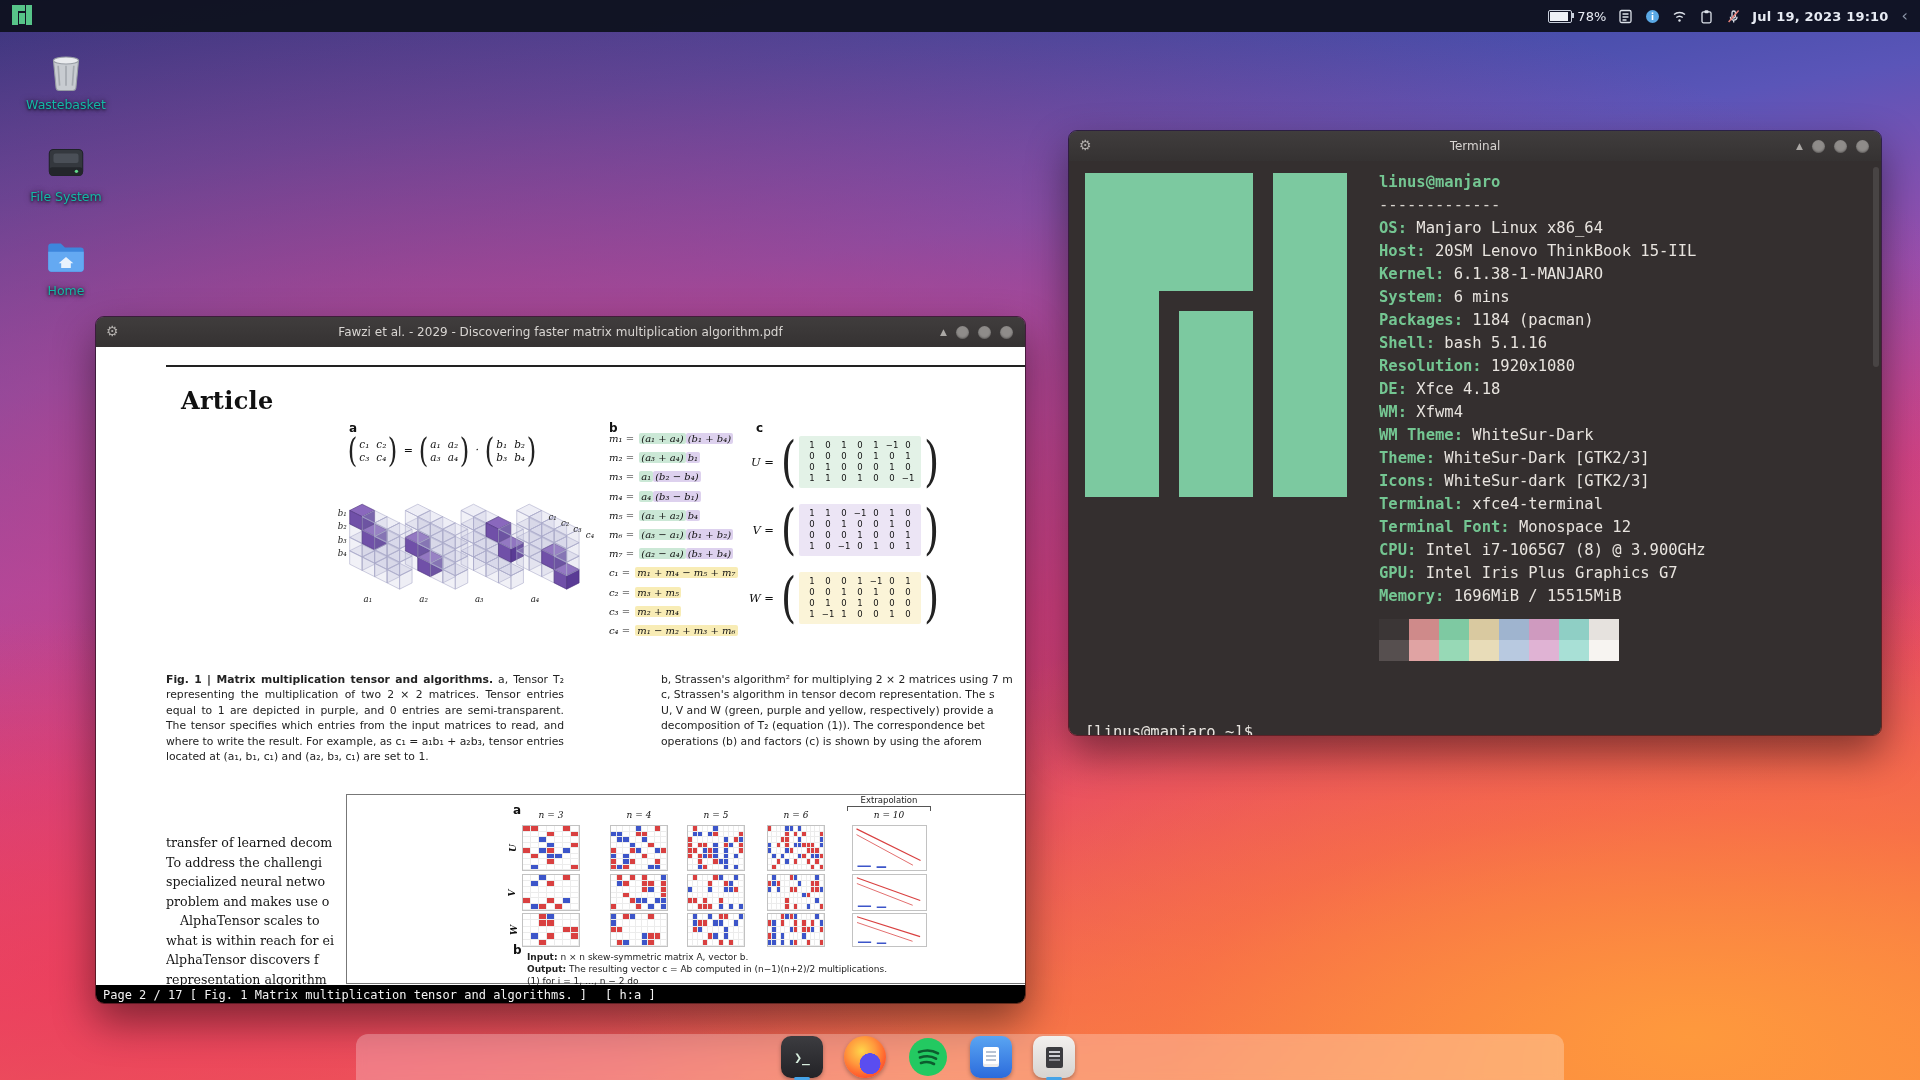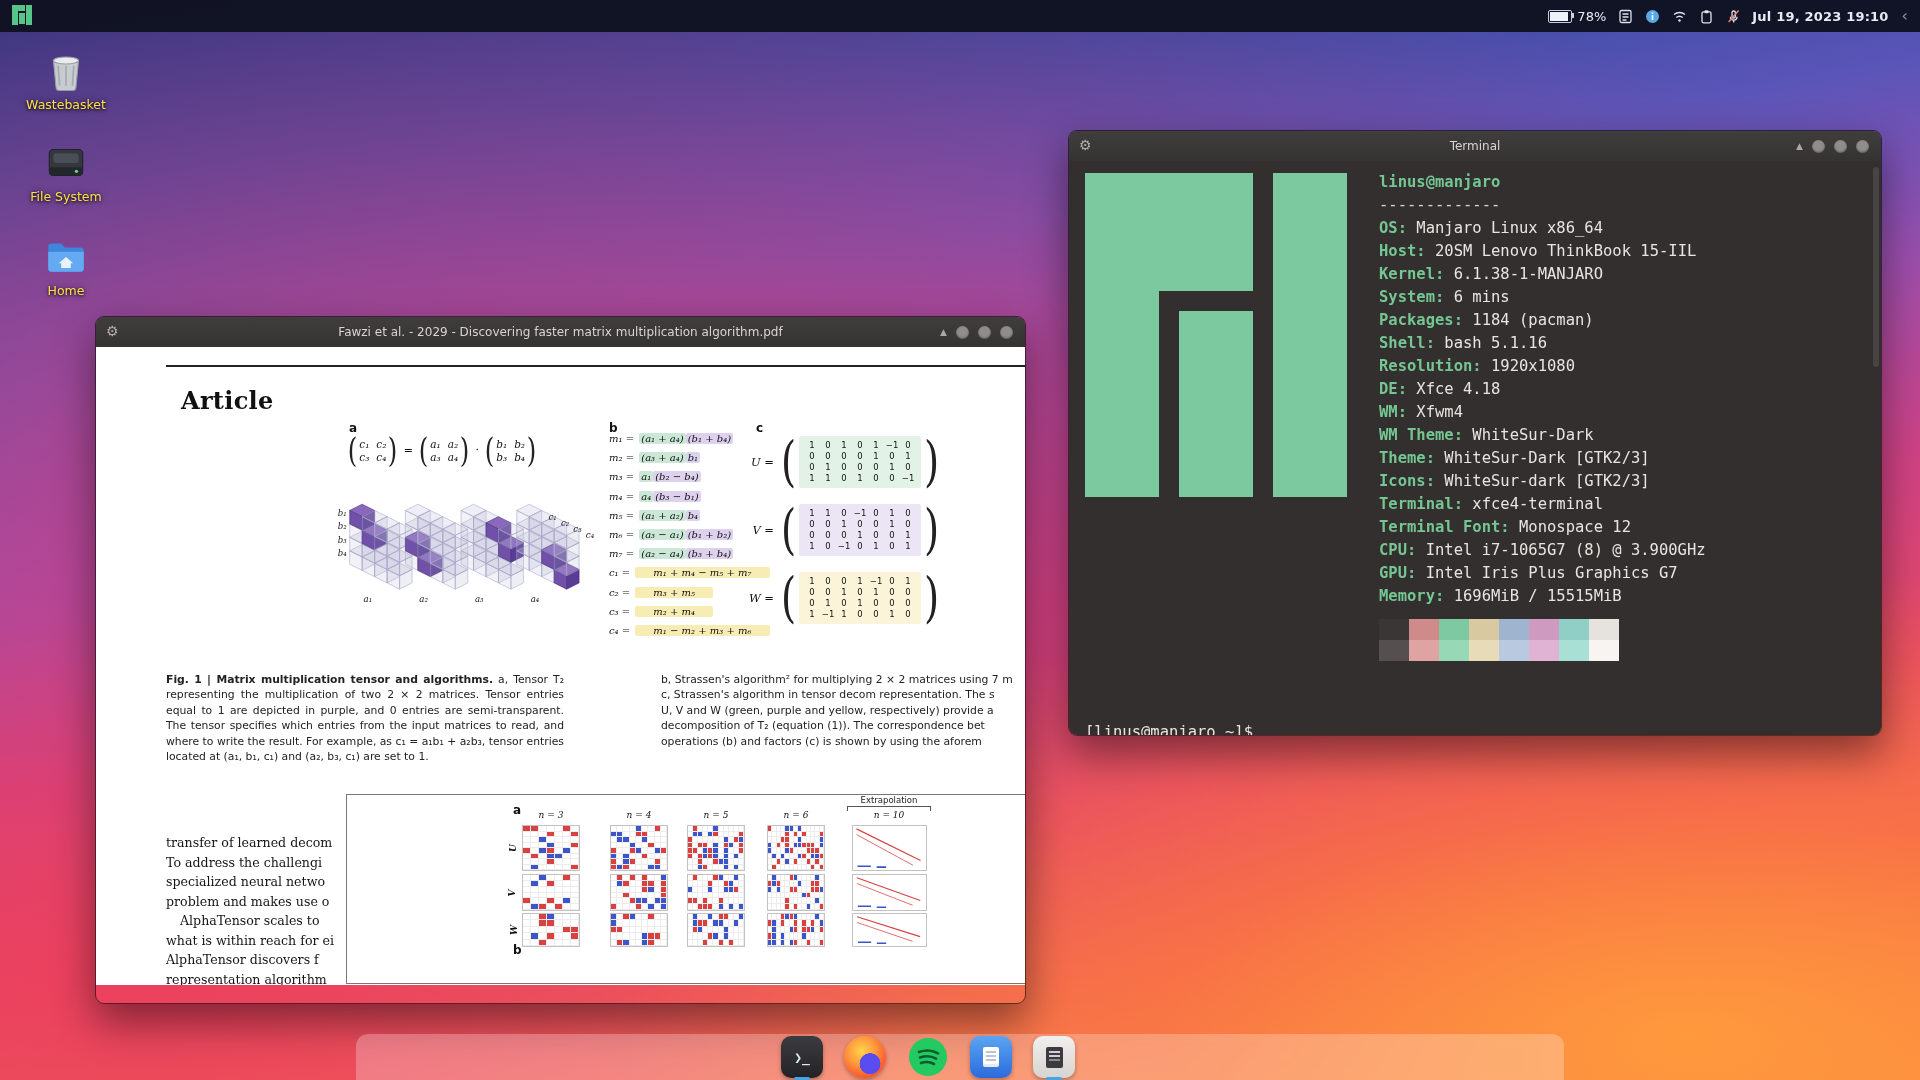--- a/index.html
+++ b/index.html
@@ -28,21 +28,21 @@
   .batt-icon i{position:absolute;left:1px;top:1px;bottom:1px;width:78%;background:#eef1f6;}
   .batt-icon:after{content:"";position:absolute;right:-3px;top:2.5px;width:2px;height:5px;background:#c9cfdb;}
   .tray-icon{display:inline-flex;width:16px;height:16px;align-items:center;justify-content:center;}
   .tray-icon svg{width:15px;height:15px;}
   .clock{font-weight:600;letter-spacing:.2px;}
   .collapse{color:#8d96a8;font-size:16px;line-height:1;padding:0 2px;}
 
   
   .desk-icon{position:absolute;left:18px;width:96px;text-align:center;z-index:5;cursor:pointer;}
   .desk-icon svg{width:46px;height:46px;display:block;margin:0 auto;}
-  .desk-label{display:block;margin-top:3px;font-size:12.5px;color:#fde047;
+  .desk-label{display:block;margin-top:3px;font-size:12.5px;color:#14b8a6;
     text-shadow:0 1px 3px rgba(0,0,0,.95),0 0 6px rgba(0,0,0,.5);}
 
   
   .window{position:absolute;border-radius:9px;overflow:hidden;border:1px solid rgba(0,0,0,.6);
     box-shadow:0 18px 42px rgba(0,0,0,.45);box-sizing:border-box;}
   .titlebar{position:relative;height:30px;background:linear-gradient(#403d3d,#353232);color:#d8d5d2;}
   .tb-gear{position:absolute;left:10px;top:6px;font-size:14px;color:#b2afac;cursor:pointer;}
   .tb-title{position:absolute;left:50%;top:8px;transform:translateX(-50%);font-size:12px;white-space:nowrap;
     max-width:78%;overflow:hidden;text-overflow:ellipsis;}
   .tb-buttons{position:absolute;right:12px;top:0;height:30px;display:flex;align-items:center;gap:9px;}
@@ -64,21 +64,21 @@
   .mx-grid{display:inline-grid;grid-template-columns:auto auto;column-gap:7px;row-gap:1px;
     font:italic 10.5px "DejaVu Serif",serif;text-align:center;}
   .op{font:italic 11px "DejaVu Serif",serif;padding:0 2px;}
   #tensorSvg{position:absolute;left:222px;top:134px;width:288px;height:128px;}
   #tensorSvg text{font:italic 9px "DejaVu Serif",serif;fill:#222;}
   #mEqs{position:absolute;left:513px;top:86px;}
   .meq{font:italic 10px "DejaVu Serif",serif;margin-bottom:8.2px;white-space:nowrap;}
   .eq-lhs{margin-right:2px;}
   .hl-u{background:rgba(140,205,165,.45);padding:0 2px;border-radius:2px;}
   .hl-v{background:rgba(165,135,210,.38);padding:0 2px;border-radius:2px;}
-  .hl-w{background:rgba(242,220,120,.55);padding:0 18px;border-radius:2px;margin-top:28px;}
+  .hl-w{background:rgba(242,220,120,.55);padding:0 2px;border-radius:2px;margin-top:28px;}
   #factorMats{position:absolute;left:648px;top:88px;}
   .fmat{display:flex;align-items:center;margin-bottom:14px;}
   .fmat-label{font:italic 11.5px "DejaVu Serif",serif;width:30px;text-align:right;margin-right:4px;}
   .fmat-grid{display:grid;grid-template-columns:repeat(7,16px);grid-auto-rows:11px;padding:4px 5px;
     font:8.5px "DejaVu Sans",sans-serif;text-align:center;border-radius:2px;}
   .fmat-grid i{font-style:normal;line-height:11px;}
   .bg-U{background:#e3f2e7;} .bg-V{background:#ece5f5;} .bg-W{background:#fbf4d8;}
   .caption{position:absolute;left:0;top:325px;width:1100px;font:10.8px/15.4px "DejaVu Sans",sans-serif;color:#222;}
   .cap-left{position:absolute;left:70px;top:0;width:398px;margin:0;text-align:justify;}
   .cap-right{position:absolute;left:565px;top:0;width:520px;}
@@ -1449,22 +1449,31 @@
                 <i style="background: rgb(255, 255, 255);"></i>
                 <i style="background: rgb(217, 64, 64);"></i>
               </div>
               <svg class="f2ext" viewBox="0 0 75 34" style="left: 505px; top: 118px; width: 75px; height: 34px;">
                 <path d="M3 3 L70 24" stroke="#d94040" fill="none" stroke-width="1.2"></path>
                 <path d="M3 9 L62 29" stroke="#d94040" fill="none" stroke-width="0.8"></path>
                 <path d="M4 30 L18 30 M24 31 L34 31" stroke="#3c55c9" fill="none" stroke-width="1.6"></path>
               </svg>
             </div>
           <span class="plabel f2b">b</span>
+          <div class="algo">
+            <div><b>Input:</b><span> n × n skew-symmetric matrix A, vector b.</span></div>
+            <div><b>Output:</b><span> The resulting vector c = Ab computed in (n−1)(n+2)/2 multiplications.</span></div>
+            <div><span>(1) for i = 1, …, n − 2 do</span></div>
+          </div>
         </div>
       </div>
+    </div>
+    <div class="statusbar">
+      <span>Page 2 / 17 [ Fig. 1 Matrix multiplication tensor and algorithms. ]</span>
+      <span>[ h:a ]</span>
     </div>
   </section>
 
   <section class="window term-window">
     <div class="titlebar">
       <span class="tb-gear">⚙</span>
       <span class="tb-title">Terminal</span>
       <span class="tb-buttons">
         <span class="tb-shade">▲</span>
         <span class="tb-circle"></span>

